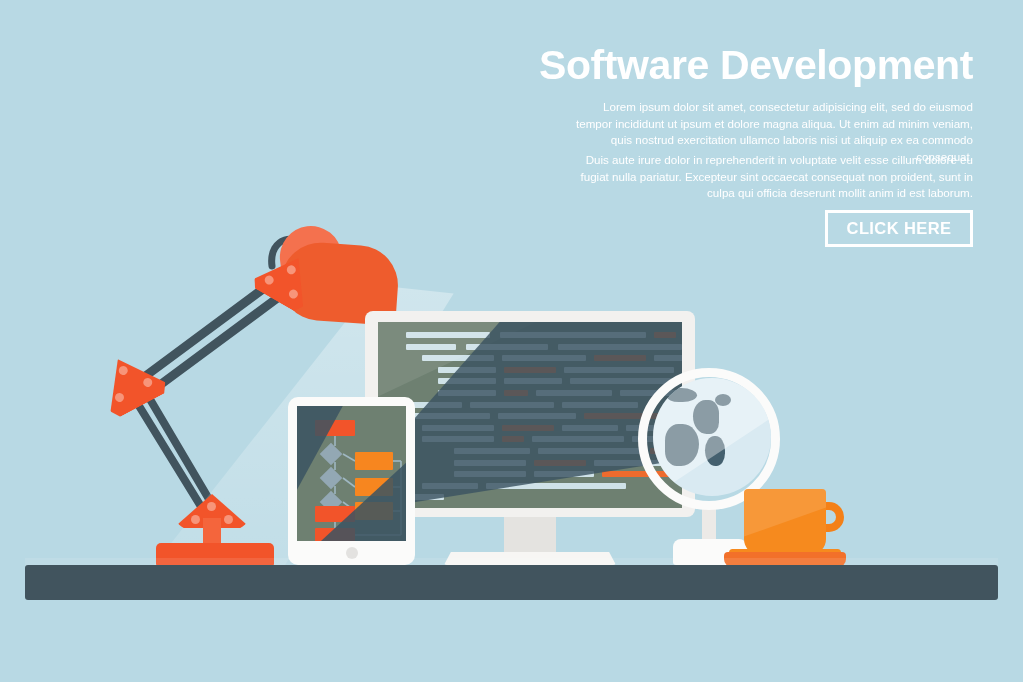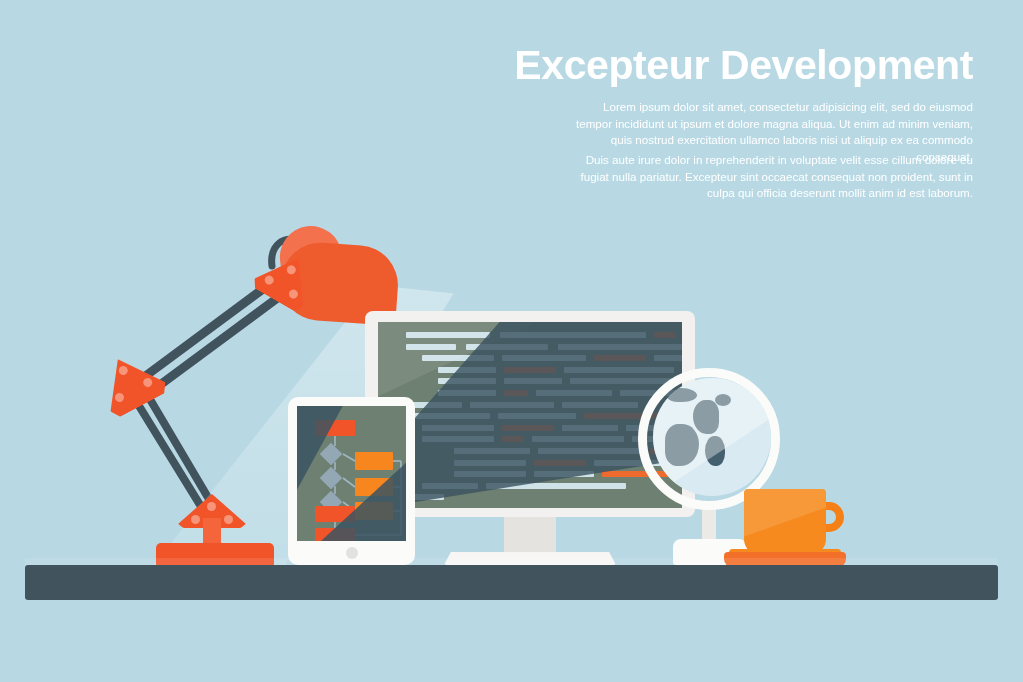--- a/index.html
+++ b/index.html
@@ -405,23 +405,24 @@
     height: 7px;
     background: #f68a1e;
     border-radius: 4px;
   }
 </style>
 </head>
 <body>
 
 <div id="stage">
 
-  <div class="headline">Excepteur Development</div>
+  <div class="headline">Software Development</div>
   <div class="para para1">Lorem ipsum dolor sit amet, consectetur adipisicing elit, sed do eiusmod tempor incididunt ut ipsum et dolore magna aliqua. Ut enim ad minim veniam, quis nostrud exercitation ullamco laboris nisi ut aliquip ex ea commodo consequat.</div>
   <div class="para para2">Duis aute irure dolor in reprehenderit in voluptate velit esse cillum dolore eu fugiat nulla pariatur. Excepteur sint occaecat consequat non proident, sunt in culpa qui officia deserunt mollit anim id est laborum.</div>
+  <div class="cta">CLICK HERE</div>
 
   <div>
 
     <svg width="1023" height="682" style="position:absolute;left:0;top:0;pointer-events:none">
       <line x1="132" y1="386" x2="286" y2="272" stroke="#41545e" stroke-width="9" stroke-linecap="round"></line>
       <line x1="141" y1="399" x2="295" y2="285" stroke="#41545e" stroke-width="9" stroke-linecap="round"></line>
       <line x1="128" y1="388" x2="205" y2="513" stroke="#41545e" stroke-width="8" stroke-linecap="round"></line>
       <line x1="141" y1="384" x2="216" y2="511" stroke="#41545e" stroke-width="8" stroke-linecap="round"></line>
       <path d="M272 266 C 268 236, 300 232, 302 250 C 303 262, 292 266, 294 276" stroke="#41545e" stroke-width="7" fill="none" stroke-linecap="round"></path>
     </svg>

